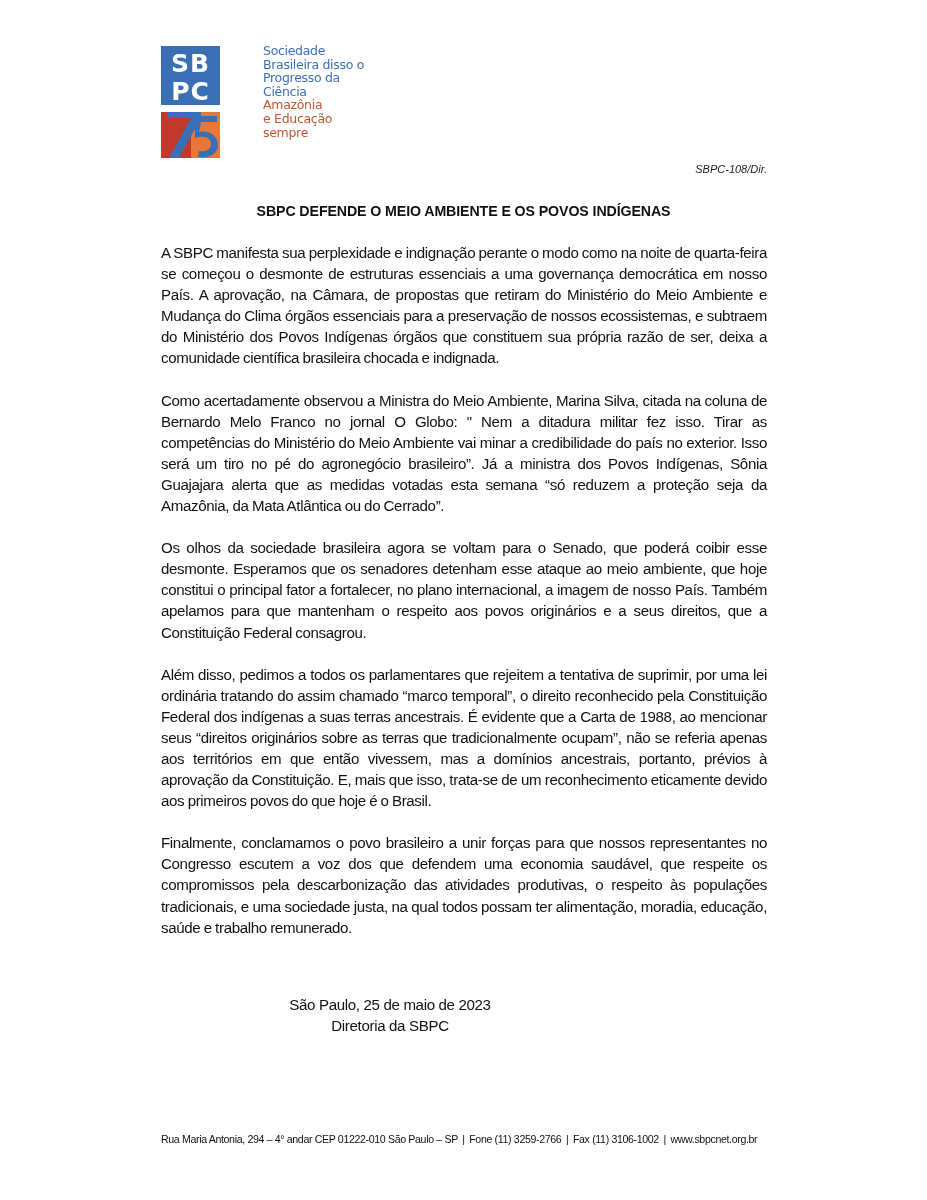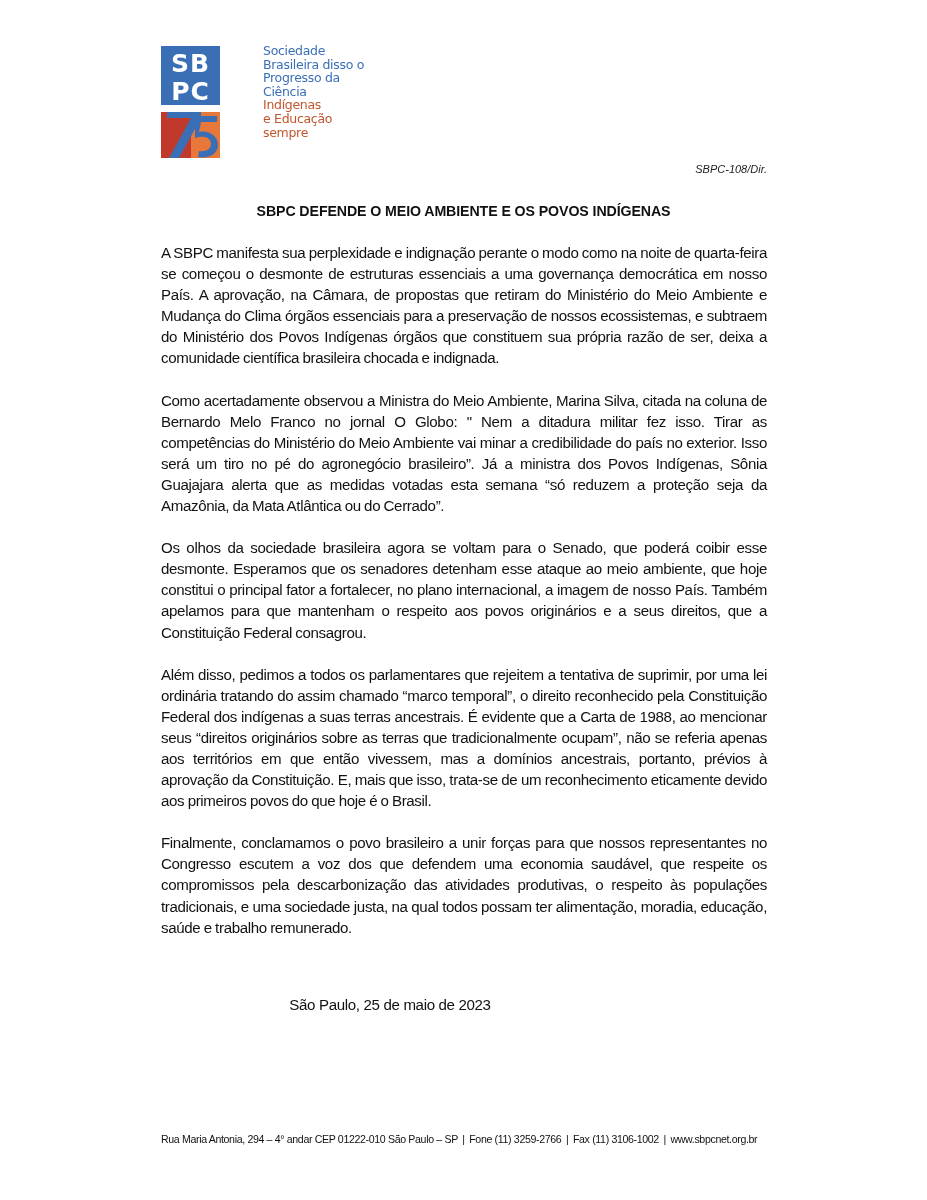--- a/index.html
+++ b/index.html
@@ -110,40 +110,41 @@
 
     <polygon points="6,66 40,66 40,72 18,112 8,112 30,72 6,72" fill="#3a6fb6"></polygon>
 
     <path d="M34 70 L56 70 L56 76 L40 76 L38 86 C48 84 57 90 57 99 C57 108 48 113 37 111 L38 105 C45 106 50 103 50 98 C50 92 44 89 34 92 Z" fill="#3a6fb6"></path>
   </svg>
   <div class="logo-text">
     <div class="blue">Sociedade</div>
     <div class="blue">Brasileira disso o</div>
     <div class="blue">Progresso da</div>
     <div class="blue">Ciência</div>
-    <div class="orange">Indígenas</div>
+    <div class="orange">Amazônia</div>
     <div class="orange">e Educação</div>
     <div class="orange">sempre</div>
   </div>
 </div>
 
 <div class="ref">SBPC-108/Dir.</div>
 
 <div class="title">SBPC DEFENDE O MEIO AMBIENTE E OS POVOS INDÍGENAS</div>
 
 <div class="body-text">
   <p>A SBPC manifesta sua perplexidade e indignação perante o modo como na noite de quarta-feira se começou o desmonte de estruturas essenciais a uma governança democrática em nosso País. A aprovação, na Câmara, de propostas que retiram do Ministério do Meio Ambiente e Mudança do Clima órgãos essenciais para a preservação de nossos ecossistemas, e subtraem do Ministério dos Povos Indígenas órgãos que constituem sua própria razão de ser, deixa a comunidade científica brasileira chocada e indignada.</p>
   <p>Como acertadamente observou a Ministra do Meio Ambiente, Marina Silva, citada na coluna de Bernardo Melo Franco no jornal O Globo: " Nem a ditadura militar fez isso. Tirar as competências do Ministério do Meio Ambiente vai minar a credibilidade do país no exterior. Isso será um tiro no pé do agronegócio brasileiro”.  Já a ministra dos Povos Indígenas, Sônia Guajajara alerta que as medidas votadas esta semana “só reduzem a proteção seja da Amazônia, da Mata Atlântica ou do Cerrado”.</p>
   <p>Os olhos da sociedade brasileira agora se voltam para o Senado, que poderá coibir esse desmonte. Esperamos que os senadores detenham esse ataque ao meio ambiente, que hoje constitui o principal fator a fortalecer, no plano internacional, a imagem de nosso País. Também apelamos para que mantenham o respeito aos povos originários e a seus direitos, que a Constituição Federal consagrou.</p>
   <p>Além disso, pedimos a todos os parlamentares que rejeitem a tentativa de suprimir, por uma lei ordinária tratando do assim chamado “marco temporal”, o direito reconhecido pela Constituição Federal dos indígenas a suas terras ancestrais. É evidente que a Carta de 1988, ao mencionar seus “direitos originários sobre as terras que tradicionalmente ocupam”, não se referia apenas aos territórios em que então vivessem, mas a domínios ancestrais, portanto, prévios à aprovação da Constituição. E, mais que isso, trata-se de um reconhecimento eticamente devido aos primeiros povos do que hoje é o Brasil.</p>
   <p>Finalmente, conclamamos o povo brasileiro a unir forças para que nossos representantes no Congresso escutem a voz dos que defendem uma economia saudável, que respeite os compromissos pela descarbonização das atividades produtivas, o respeito às populações tradicionais, e uma sociedade justa, na qual todos possam ter alimentação, moradia, educação, saúde e trabalho remunerado.</p>
 </div>
 
 <div class="signature">
   <div>São Paulo, 25 de maio de 2023</div>
+  <div>Diretoria da SBPC</div>
 </div>
 
 <div class="footer">
   <span>Rua Maria Antonia, 294 – 4° andar CEP 01222-010 São Paulo – SP</span>
   <span class="sep">|</span>
   <span>Fone (11) 3259-2766</span>
   <span class="sep">|</span>
   <span>Fax (11) 3106-1002</span>
   <span class="sep">|</span>
   <span>www.sbpcnet.org.br</span>

